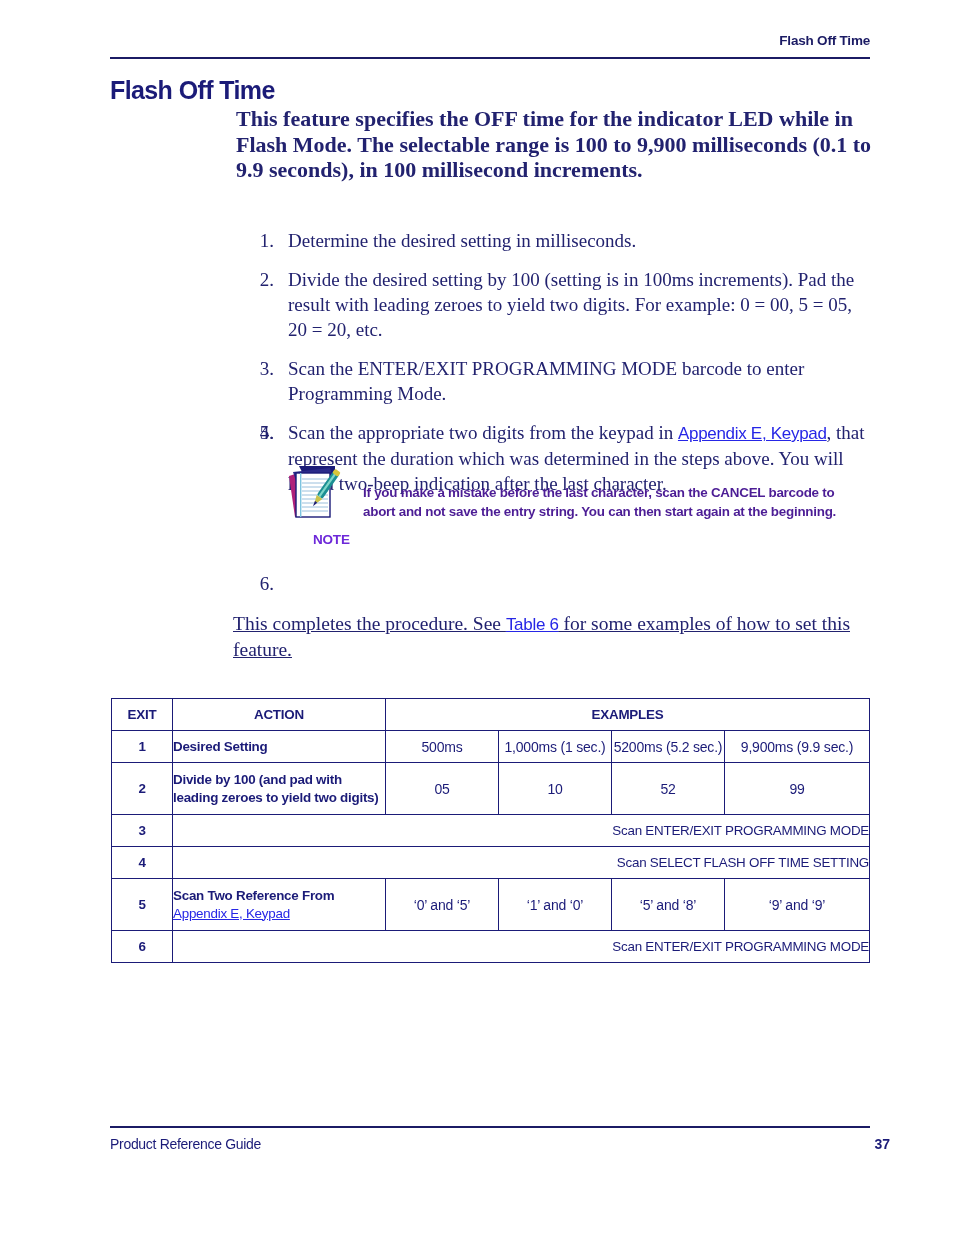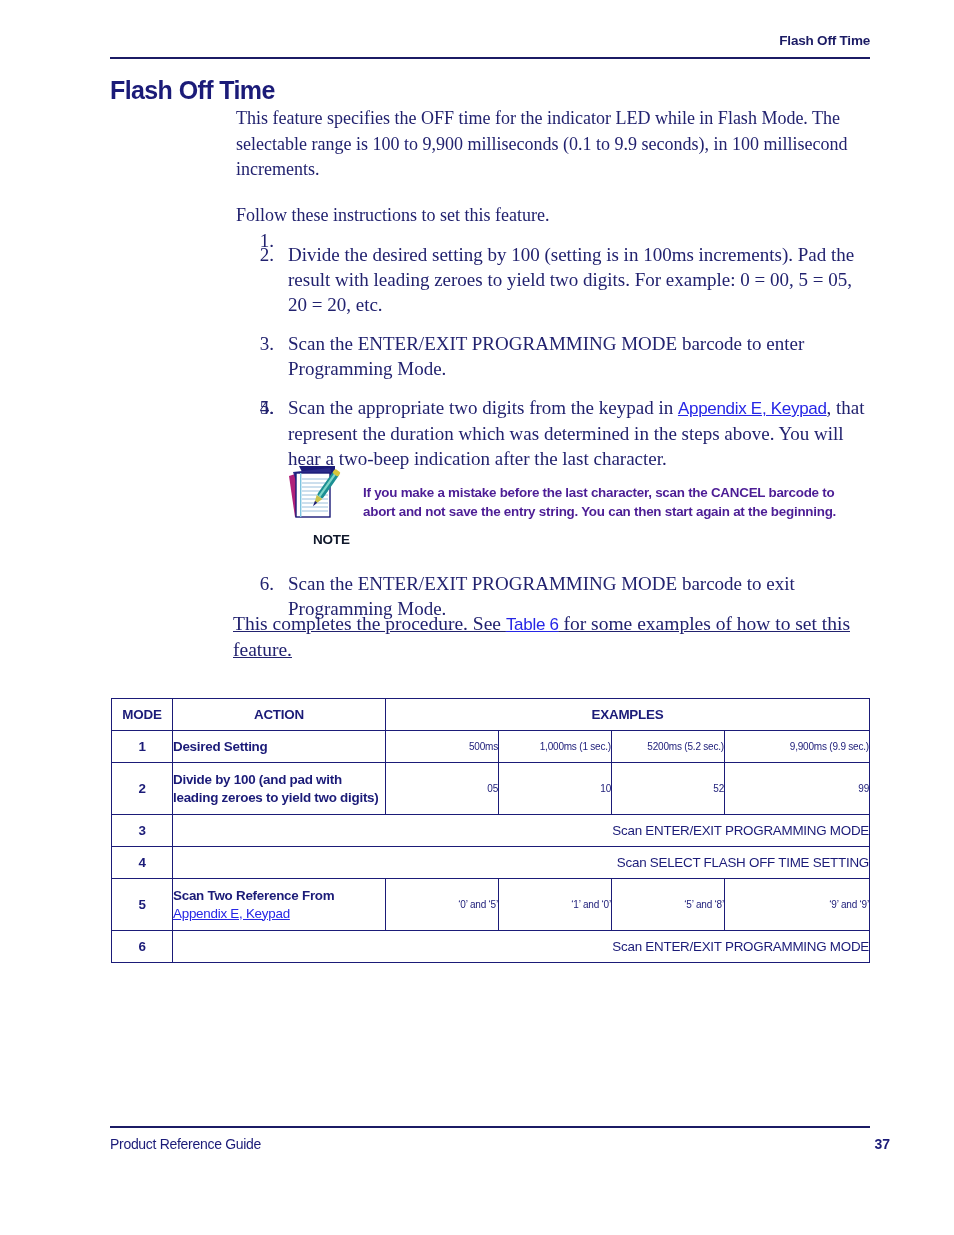--- a/index.html
+++ b/index.html
@@ -56,25 +56,26 @@
   }
 
   
   .body-col {
     position: absolute;
     left: 236px;
     top: 106px;
     width: 636px;
   }
   .para {
-    font-size: 18px;
+    font-size: 22px;
     line-height: 25.5px;
     color: #22226f;
     margin: 0 0 0 0;
     text-align: left;
+    font-weight: bold;
   }
   .para.spaced {
     margin-top: 20px;
   }
 
   
   ol.steps {
     margin: 0;
     padding: 0;
     list-style: none;
@@ -122,21 +123,21 @@
     height: 62px;
   }
   .note-label {
     position: absolute;
     left: 5px;
     top: 70px;
     font-family: "Liberation Sans", sans-serif;
     font-size: 13.5px;
     font-weight: bold;
     letter-spacing: -0.2px;
-    color: #0f172a;
+    color: #6d28d9;
     padding-left: 25px;
   }
   .note-text {
     position: absolute;
     left: 80px;
     top: 21px;
     width: 500px;
     font-family: "Liberation Sans", sans-serif;
     font-size: 13.4px;
     font-weight: bold;
@@ -219,22 +220,22 @@
   }
   td.action-cell {
     text-align: left;
     font-size: 13.4px;
     font-weight: bold;
     letter-spacing: -0.25px;
     padding: 5px 0 5px 7px;
     line-height: 18px;
   }
   td.ex-cell {
-    text-align: right;
-    font-size: 10px;
+    text-align: center;
+    font-size: 14px;
     font-weight: normal;
     letter-spacing: -0.2px;
   }
   tr.r1 td { height: 31px; }
   tr.r2 td { height: 51px; }
   tr.r3 td, tr.r4 td, tr.r6 td { height: 31px; }
   tr.r5 td { height: 51px; }
   .tbl-link {
     color: #2626e6;
     font-weight: normal;
@@ -284,26 +285,26 @@
 
 <div class="page">
 
   <div class="running-header">Flash Off Time</div>
   <div class="header-rule"></div>
 
   <div class="section-heading">Flash Off Time</div>
 
   <div class="body-col">
     <p class="para">This feature specifies the OFF time for the indicator LED while in Flash Mode. The selectable range is 100 to 9,900 milliseconds (0.1 to 9.9 seconds), in 100 millisecond increments.</p>
-    <p class="para spaced">Follow these instructions to set this feature.</p>
   </div>
 
   <ol class="steps">
     <li>
       <span class="num">1.</span>
+      <span>Determine the desired setting in milliseconds.</span>
     </li>
     <li>
       <span class="num">2.</span>
       <span>Divide the desired setting by 100 (setting is in 100ms increments). Pad the result with leading zeroes to yield two digits. For example: 0 = 00, 5 = 05, 20 = 20, etc.</span>
     </li>
     <li>
       <span class="num">3.</span>
       <span>Scan the ENTER/EXIT PROGRAMMING MODE barcode to enter Programming Mode.</span>
     </li>
     <li>
@@ -347,39 +348,38 @@
         </g>
       </svg>
     </div>
     <div class="note-text">If you make a mistake before the last character, scan the CANCEL barcode to abort and not save the entry string. You can then start again at the beginning.</div>
     <div class="note-label">NOTE</div>
   </div>
 
   <ol class="steps-tail">
     <li>
       <span class="num">6.</span>
-      <span>Scan the ENTER/EXIT PROGRAMMING MODE barcode to exit Programming Mode.</span>
     </li>
   </ol>
 
   <div class="closing"><span>This completes the procedure. See </span><a class="lnk" href="#">Table 6</a><span> for some examples of how to set this feature.</span></div>
 
   <div class="tbl-wrap">
     <table class="examples">
       <colgroup>
         <col class="c-step">
         <col class="c-action">
         <col class="c-ex">
         <col class="c-ex">
         <col class="c-ex">
         <col class="c-ex-last">
       </colgroup>
       <thead>
         <tr>
-          <th>MODE</th>
+          <th>EXIT</th>
           <th>ACTION</th>
           <th colspan="4">EXAMPLES</th>
         </tr>
       </thead>
       <tbody>
         <tr class="r1">
           <td class="step-cell">1</td>
           <td class="action-cell">Desired Setting</td>
           <td class="ex-cell">500ms</td>
           <td class="ex-cell">1,000ms (1 sec.)</td>

